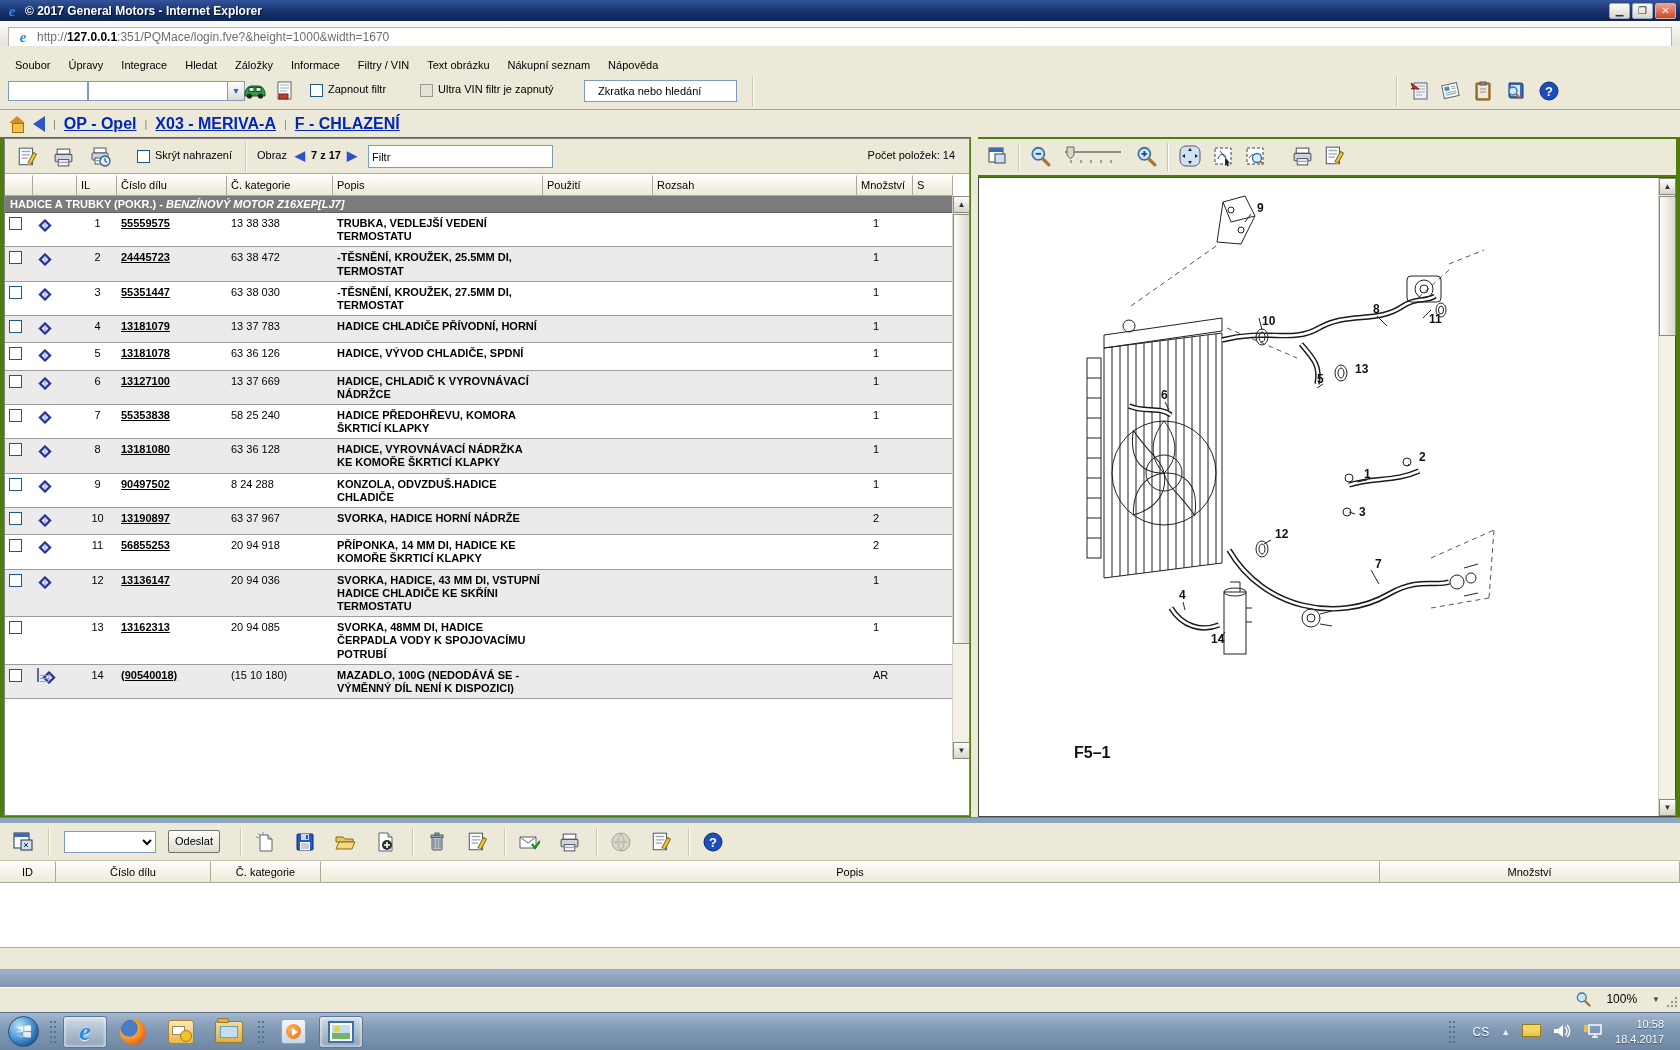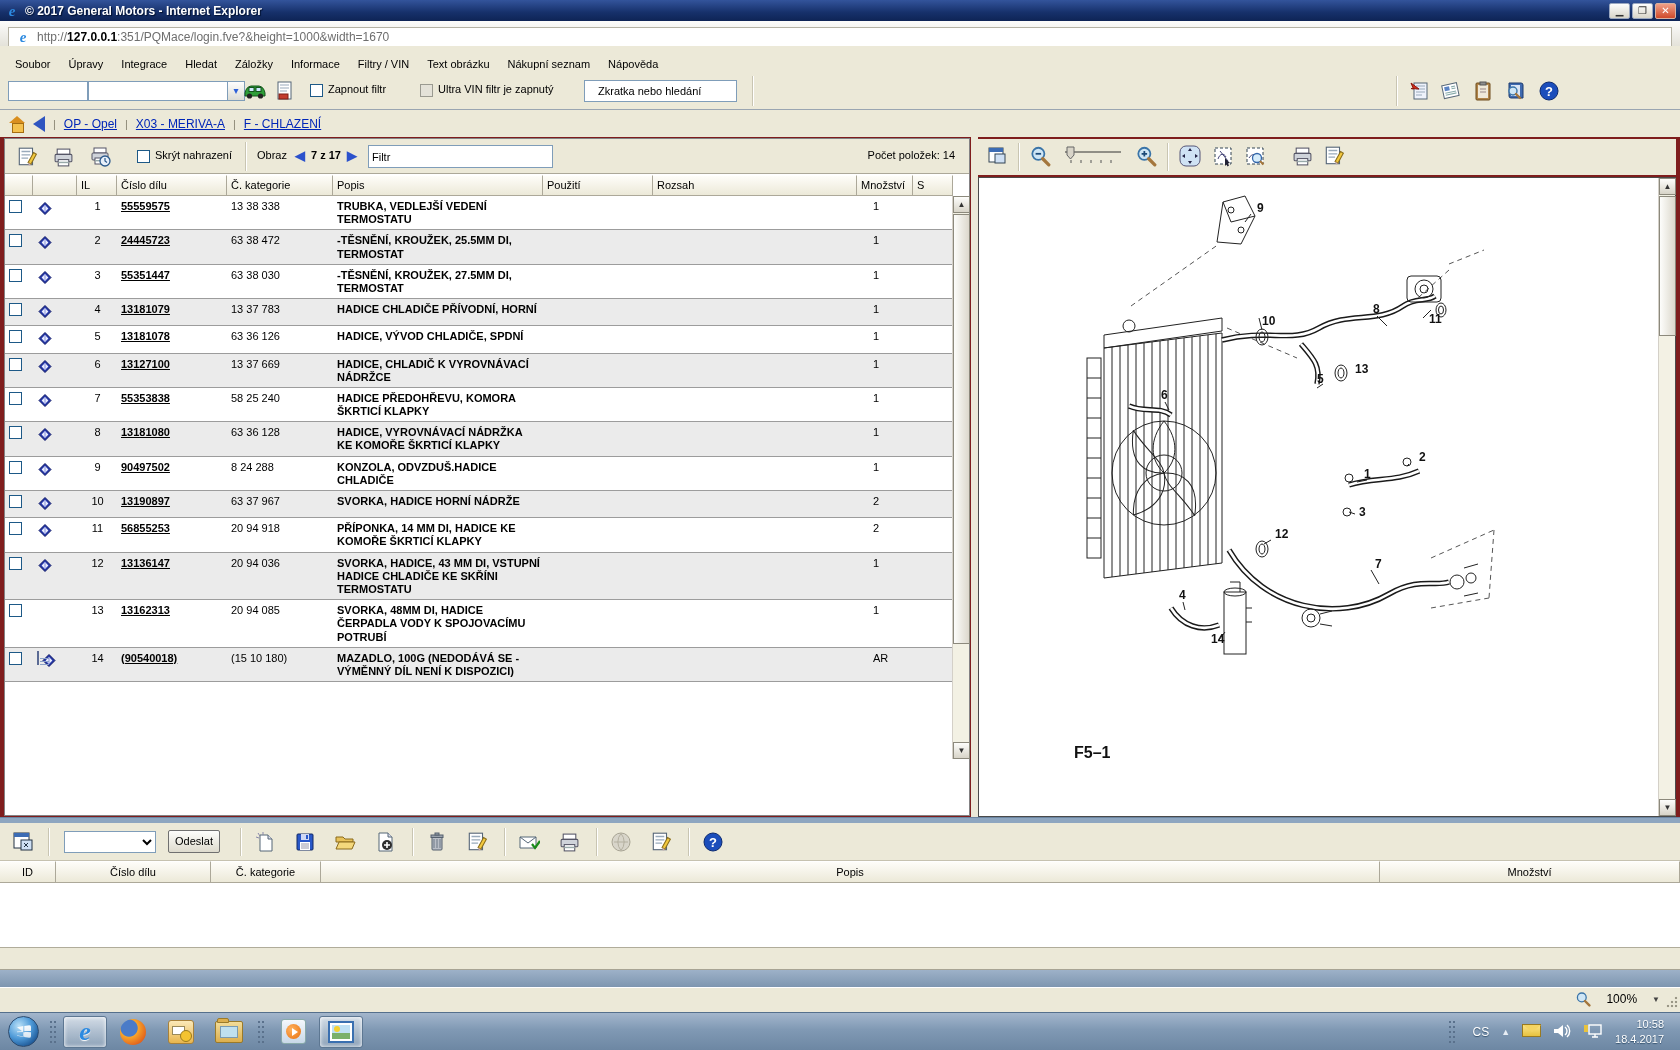--- a/index.html
+++ b/index.html
@@ -24,47 +24,47 @@
   
   .addressbar { position:absolute; left:0; top:21px; width:100%; height:25px;
     background:linear-gradient(#fcfcfb,#dddbd0); border-bottom:1px solid #b8b4a2;
     display:flex; align-items:center; padding:16px 8px; }
   .urlbox { display:flex; align-items:center; gap:6px; width:100%; height:20px;
     background:#fff; border:1px solid #b5b2a4; padding:0 6px; font-size:12px; }
   .url-dim { color:#6e6e6e; } .url-host { color:#000; font-weight:bold; }
 
   
   .menubar { position:absolute; left:0; top:46px; width:100%; height:42px;
-    background:#ece9d8; border-bottom:6px solid #15803d; display:flex; align-items:center; padding-left:6px; }
+    background:#ece9d8; border-bottom:4px solid #15803d; display:flex; align-items:center; padding-left:6px; }
   .menuitem { padding:4px 9px; font-size:11px; }
 
   
   .ftoolbar { position:absolute; left:0; top:72px; width:100%; height:38px;
     background:#ece9d8; border-bottom:1px solid #9aa5b1; }
   .tbx { position:absolute; background:#fff; border:1px solid #7f9db9; height:20px; font-size:11px; padding:0 3px; font-family:"Liberation Sans",sans-serif; }
   .combo-btn { position:absolute; width:17px; height:20px; border:1px solid #7f9db9; border-left:none;
     background:linear-gradient(#fefefe,#dcdcd4); color:#2b5fd9; text-align:center; line-height:18px; font-size:10px; }
   .cklabel { font-size:11px; position:absolute; top:11px; }
   .checkbox { display:inline-block; width:13px; height:13px; background:#fff; border:1px solid #1d5987; }
   .checkbox.disabled { background:#e4e2d8; border-color:#9a9a90; }
   .vsep { position:absolute; top:4px; width:1px; height:30px; background:#c9c5b2; box-shadow:1px 0 0 #fff; }
   .icon-btn { position:absolute; width:26px; height:26px; display:flex; align-items:center; justify-content:center; }
 
   
   .breadcrumb { position:absolute; left:0; top:110px; width:100%; height:27px;
     background:#ece9d8; display:flex; align-items:center; gap:8px; padding-left:8px; }
-  .crumb { color:#0026b8; font-weight:normal; text-decoration:underline; font-size:12px; }
+  .crumb { color:#0026b8; font-weight:bold; text-decoration:underline; font-size:16px; }
   .crumb-sep { color:#8a8674; }
   .home-ic { width:17px; height:15px; position:relative; }
   .home-ic::before { content:""; position:absolute; left:1px; top:0; border-left:8px solid transparent; border-right:8px solid transparent; border-bottom:7px solid #d98f1f; }
   .home-ic::after { content:""; position:absolute; left:4px; top:7px; width:10px; height:8px; background:#f4c14d; border:1px solid #a56d10; }
   .back-tri { width:0; height:0; border-top:8px solid transparent; border-bottom:8px solid transparent; border-right:12px solid #2f55c0; }
 
   
-  .content { position:absolute; left:0; top:137px; width:100%; height:680px; background:#7f1d1d; }
+  .content { position:absolute; left:0; top:137px; width:100%; height:680px; background:#4d7c0f; }
   .left-panel { position:absolute; left:4px; top:1px; width:966px; height:678px; border:1px solid #848284; background:#fff; }
   .list-toolbar { position:absolute; left:0; top:0; width:100%; height:35px; background:#ece9d8; border-bottom:1px solid #aca899; }
   .lt-ic { position:absolute; top:4px; width:28px; height:28px; display:flex; align-items:center; justify-content:center; }
   .nav-tri { font-size:13px; color:#2b51cc; font-weight:bold; }
   .parts-header { position:absolute; left:0; top:36px; width:948px; height:21px; display:flex; }
   .ph { background:linear-gradient(#fefdf9,#ece9d8); border-right:1px solid #aca899; border-bottom:1px solid #aca899; border-top:1px solid #fff; padding:3px 4px; font-size:11px; overflow:hidden; white-space:nowrap; }
   .parts-header .ph:nth-of-type(1){width:28px}.parts-header .ph:nth-of-type(2){width:44px}
   .parts-header .ph:nth-of-type(3){width:40px}.parts-header .ph:nth-of-type(4){width:110px}
   .parts-header .ph:nth-of-type(5){width:106px}.parts-header .ph:nth-of-type(6){width:210px}
   .parts-header .ph:nth-of-type(7){width:110px}.parts-header .ph:nth-of-type(8){width:204px}
@@ -331,20 +331,21 @@
           <div class="ph">Číslo dílu</div>
           <div class="ph">Č. kategorie</div>
           <div class="ph">Popis</div>
           <div class="ph">Použití</div>
           <div class="ph">Rozsah</div>
           <div class="ph">Množství</div>
           <div class="ph">S</div>
         </div>
 
       <div class="parts-body">
+        <div class="group-row"><span>HADICE A TRUBKY (POKR.) - </span><i>BENZÍNOVÝ MOTOR Z16XEP[LJ7]</i></div>
         <div class="prows">
 
             <div class="prow">
               <div class="c cb"><span class="checkbox"></span></div>
               <div class="c ic">
 
                 <span><svg width="16" height="16">
                     <use href="#sym-book"></use>
                   </svg></span>
               </div>

